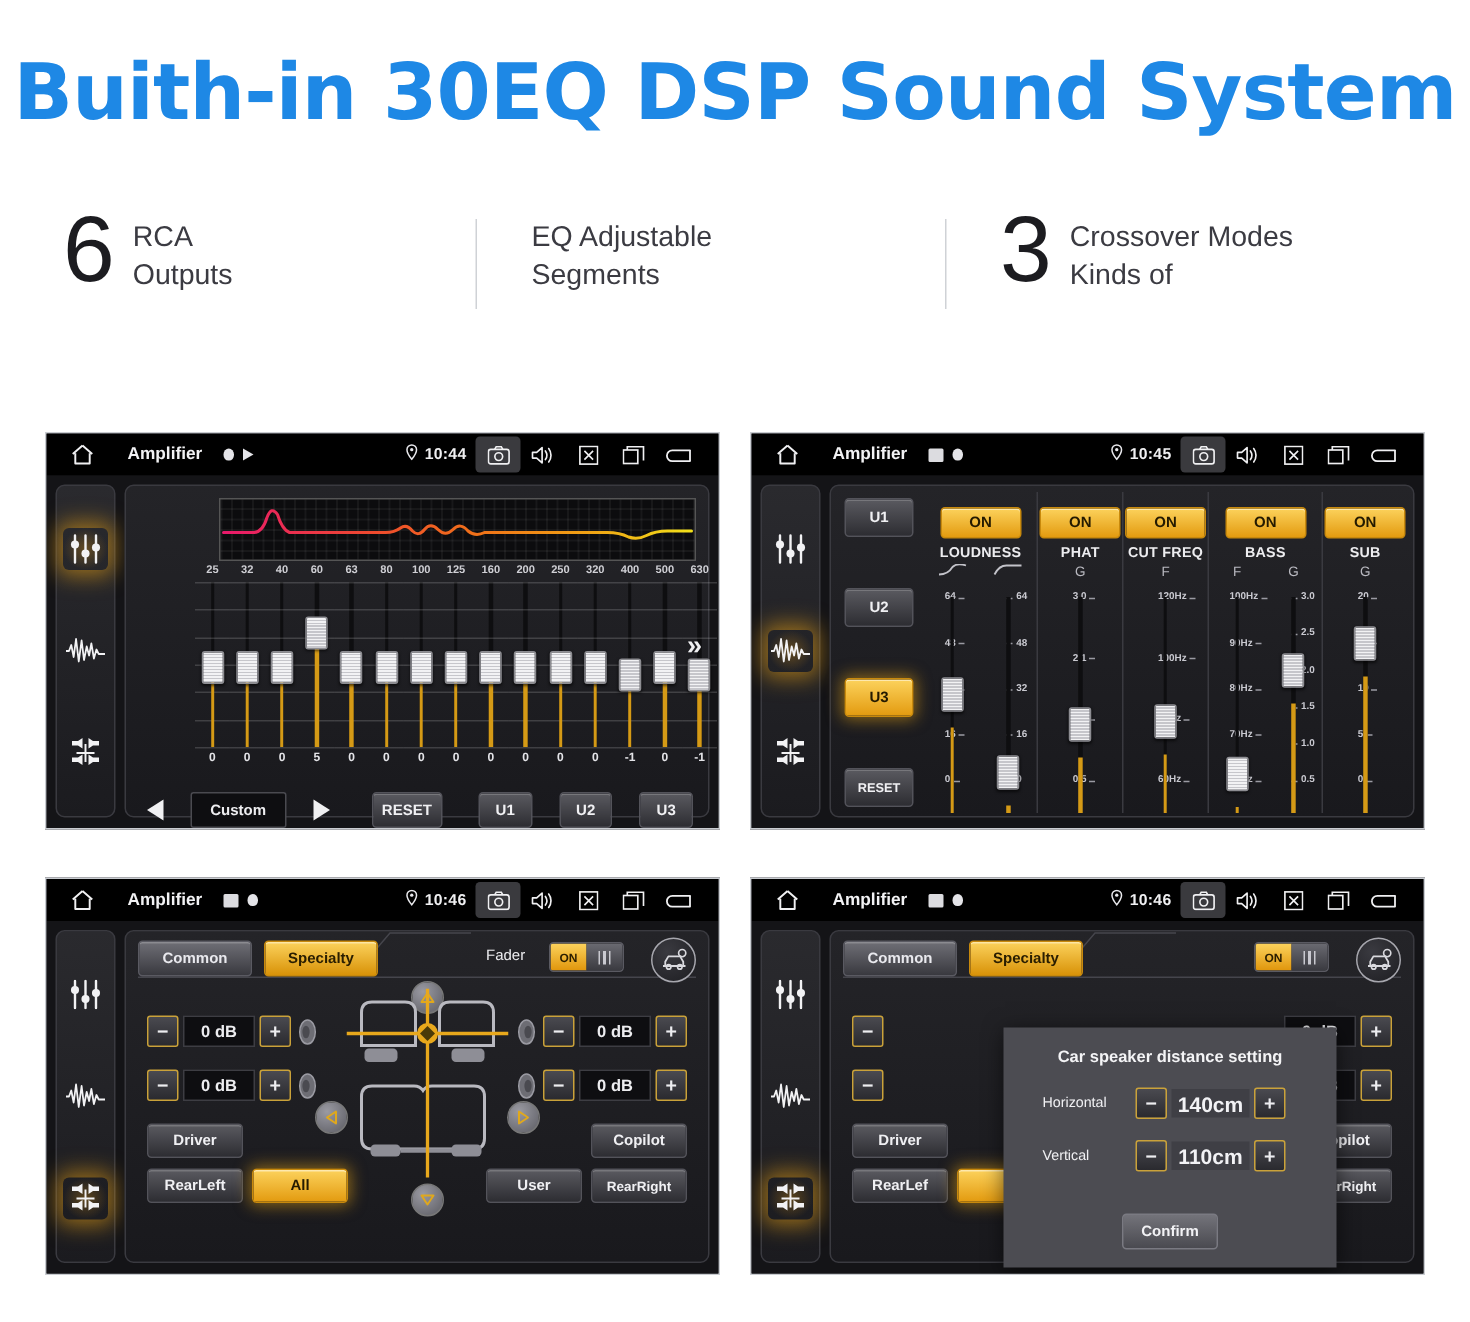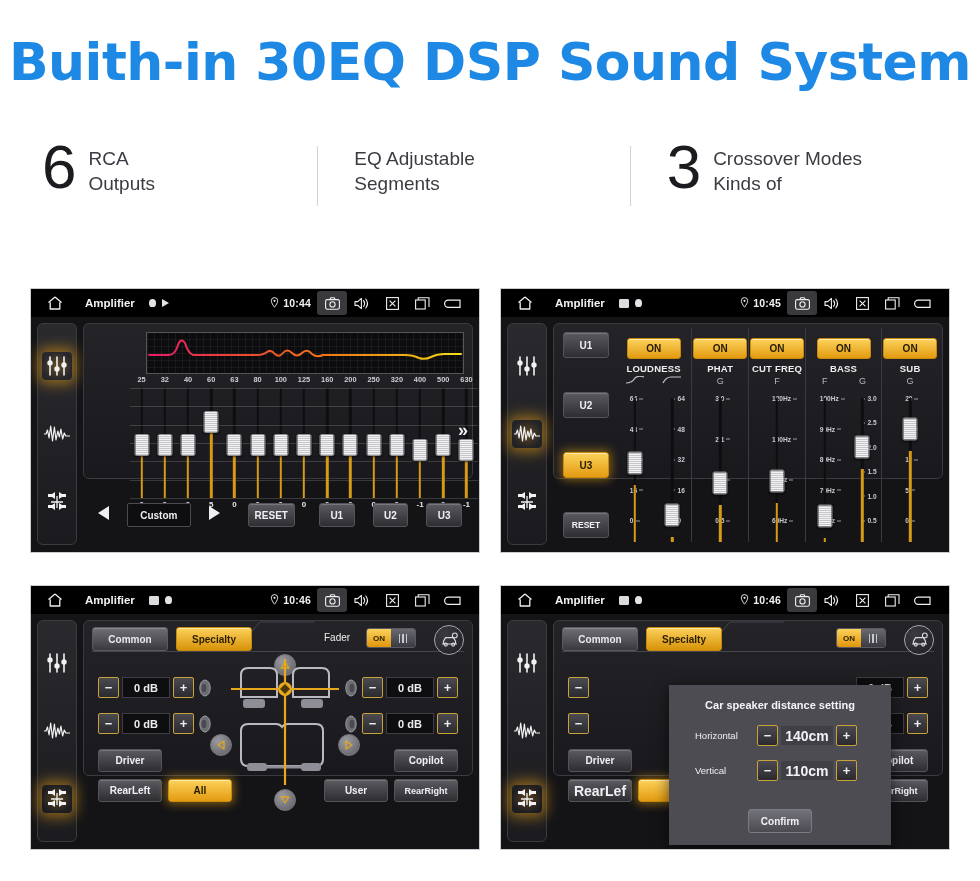--- a/index.html
+++ b/index.html
@@ -61,21 +61,21 @@
   .appbody{position:absolute;left:0;top:28px;width:100%;height:237px;background:#141417;}
   .leftrail{
     position:absolute;left:6px;top:6px;width:40px;height:222px;
     background:linear-gradient(180deg,#2a2a2e,#1b1b1f);
     border:1px solid #3a3a40;border-radius:6px;
     display:flex;flex-direction:column;align-items:center;justify-content:space-around;padding:8px 0;box-sizing:border-box;
   }
   .rail-ico{width:30px;height:28px;display:flex;align-items:center;justify-content:center;border-radius:4px;}
   .rail-ico.glow{box-shadow:0 0 14px 4px rgba(245,170,20,.55);background:radial-gradient(ellipse at center,rgba(240,160,15,.30),rgba(240,160,15,0) 70%);}
   .content{
-    position:absolute;left:52px;top:6px;right:6px;height:156px;
+    position:absolute;left:52px;top:6px;right:6px;height:222px;
     background:linear-gradient(180deg,#242428,#19191d);
     border:1px solid #3a3a40;border-radius:6px;box-sizing:border-box;
   }
 
   
   .eqgraph{
     position:absolute;left:62px;top:8px;width:316px;height:40px;
     background:#0c0c0e;border:1px solid #555;
     background-image:linear-gradient(0deg,rgba(255,255,255,.05) 1px,transparent 1px),linear-gradient(90deg,rgba(255,255,255,.05) 1px,transparent 1px);
     background-size:7px 7px;
@@ -90,21 +90,21 @@
   .ticks{position:absolute;left:0;top:0;width:100%;height:110px;}
   .ticks i{position:absolute;width:100%;height:1px;background:rgba(255,255,255,.16);}
   .knob{
     position:absolute;left:50%;transform:translate(-50%,-50%);
     width:13px;height:20px;border-radius:2px;border:1px solid #8d8d92;
     background:repeating-linear-gradient(180deg,#f2f2f4 0px,#f2f2f4 1px,#c6c6cb 1px,#c6c6cb 2px);
     box-shadow:0 1px 2px rgba(0,0,0,.6);
   }
   .vals-row{position:absolute;left:46px;top:176px;width:348px;display:flex;}
   .vals-row span{flex:1;text-align:center;font-size:8px;color:#e4e4e8;font-weight:bold;}
-  .eq-bottom{position:absolute;left:10px;top:179px;right:10px;height:24px;display:flex;align-items:flex-start;gap:14px;}
+  .eq-bottom{position:absolute;left:10px;top:204px;right:10px;height:24px;display:flex;align-items:center;gap:14px;}
   .arrowbtn{width:26px;height:20px;display:flex;align-items:center;justify-content:center;cursor:pointer;}
   .tri-l{width:0;height:0;border-right:11px solid #f0f0f2;border-top:7px solid transparent;border-bottom:7px solid transparent;}
   .tri-r{width:0;height:0;border-left:11px solid #f0f0f2;border-top:7px solid transparent;border-bottom:7px solid transparent;}
   .presetbox{
     width:84px;height:22px;background:#0e0e11;border:1px solid #4a4a50;border-radius:2px;
     display:flex;align-items:center;justify-content:center;color:#ededf0;font-size:10px;font-weight:bold;
   }
   .btn3d{
     height:22px;border-radius:3px;border:1px solid #53535a;
     background:linear-gradient(180deg,#5a5a60,#2d2d32);
@@ -1140,21 +1140,21 @@
       </div>
 
       <div class="nav-rnd" style="left:190px;top:168px;">
         <svg width="10" height="8" viewBox="0 0 10 8">
             <path d="M5 7 L1 1 H9z" fill="none" stroke="#e0a81c" stroke-width="1.3" stroke-linejoin="round"></path>
           </svg>
       </div>
 
       <div class="btn3d bbtn" style="left:14px;top:128px;position:absolute;">Driver</div>
       <div class="btn3d bbtn" style="right:14px;top:128px;position:absolute;">Copilot</div>
-      <div class="btn3d bbtn" style="left:14px;top:158px;position:absolute;font-size:14px;">RearLef</div>
+      <div class="btn3d bbtn" style="left:14px;top:158px;position:absolute;font-size:10px;">RearLef</div>
       <div class="btn3d bbtn amber" style="left:84px;top:158px;position:absolute;"></div>
       <div class="btn3d bbtn" style="right:84px;top:158px;position:absolute;"></div>
       <div class="btn3d bbtn" style="right:14px;top:158px;position:absolute;font-size:9px;">RearRight</div>
 
       <div class="modal">
         <div class="modal-title">Car speaker distance setting</div>
         <div class="modal-row">
           <div class="lb">Horizontal</div>
           <div class="stepper">
             <div class="sqbtn">−</div>

